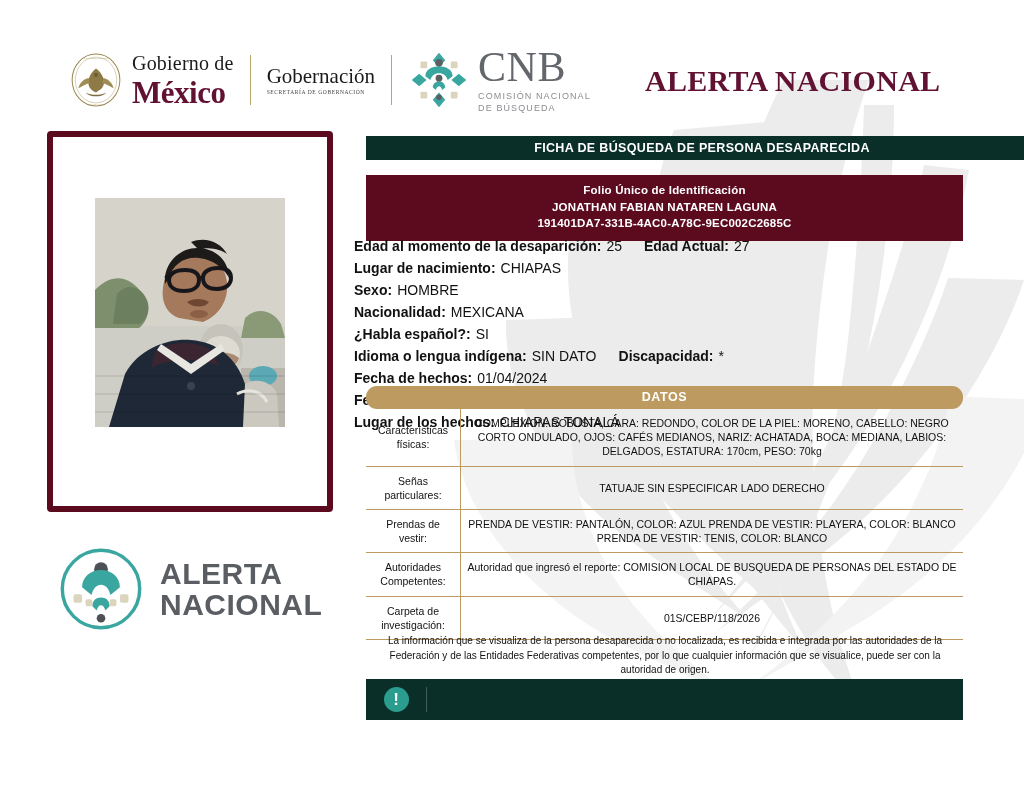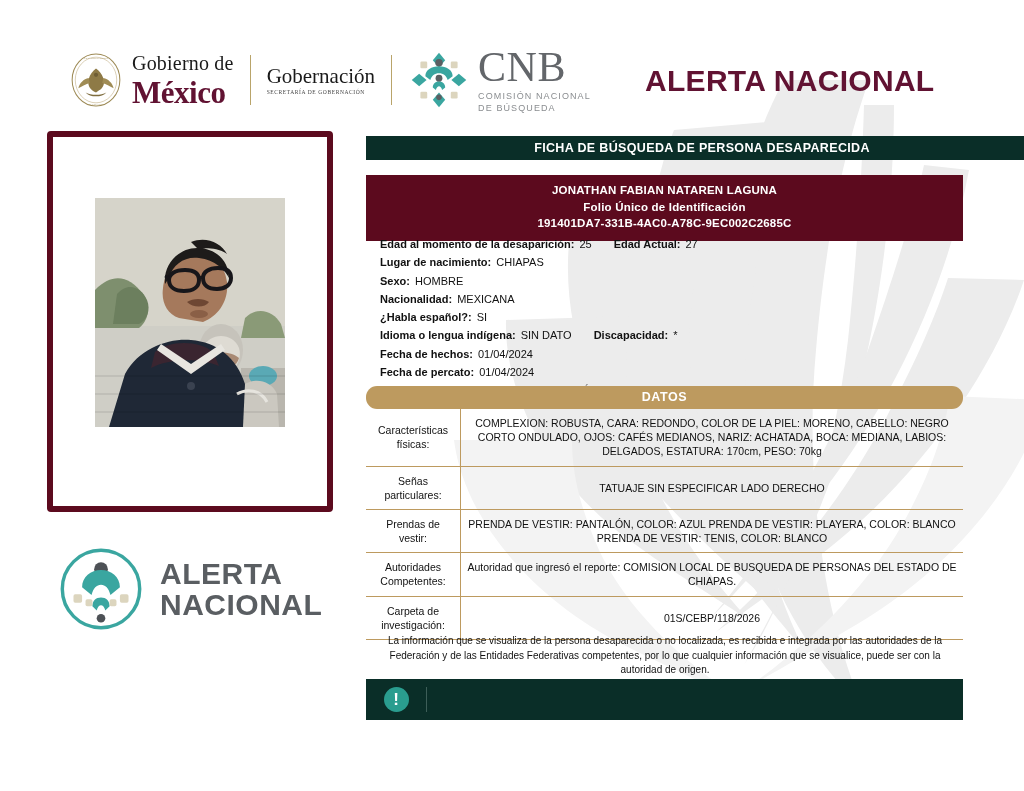--- a/index.html
+++ b/index.html
@@ -106,20 +106,21 @@
     margin-top: 3px;
     line-height: 1.25;
   }
   #alerta-title {
     position: absolute;
     left: 645px; top: 64px;
     font-size: 30px;
     font-weight: 700;
     color: #611232;
     letter-spacing: .3px;
+    font-family: Liberation Serif, serif;
   }
 
   
   #photo-frame {
     position: absolute;
     left: 47px; top: 131px;
     width: 286px; height: 381px;
     border: 6px solid #5c0a1e;
     border-radius: 4px;
     background: #ffffff;
@@ -175,23 +176,23 @@
     color: #ffffff;
     text-align: center;
     font-size: 11.5px;
     font-weight: 700;
     line-height: 1.45;
     letter-spacing: .2px;
   }
 
   #fields {
     position: absolute;
-    left: 380px; top: 238px;
+    left: 354px; top: 238px;
     width: 600px;
-    font-size: 11px;
+    font-size: 14px;
     color: #111;
   }
   .fld { margin-bottom: 4.5px; line-height: 1.25; white-space: nowrap; }
   .fld .k { font-weight: 700; }
   .fld .v { font-weight: 400; margin-left: 5px; }
   .fld .k2 { font-weight: 700; margin-left: 22px; }
 
   
   #datos {
     position: absolute;
@@ -420,22 +421,22 @@
     </svg>
     <div class="lbl">
       <div>ALERTA</div>
       <div>NACIONAL</div>
     </div>
   </div>
 
   <div id="ficha-band">FICHA DE BÚSQUEDA DE PERSONA DESAPARECIDA</div>
 
   <div id="name-band">
+    <div>Folio Único de Identificación</div>
     <div>JONATHAN FABIAN NATAREN LAGUNA</div>
-    <div>Folio Único de Identificación</div>
     <div>191401DA7-331B-4AC0-A78C-9EC002C2685C</div>
   </div>
 
   <div id="fields">
       <div class="fld"><span class="k">Edad al momento de la desaparición:</span><span class="v">25</span><span class="k2">Edad Actual:</span><span class="v">27</span></div>
       <div class="fld"><span class="k">Lugar de nacimiento:</span><span class="v">CHIAPAS</span></div>
       <div class="fld"><span class="k">Sexo:</span><span class="v">HOMBRE</span></div>
       <div class="fld"><span class="k">Nacionalidad:</span><span class="v">MEXICANA</span></div>
       <div class="fld"><span class="k">¿Habla español?:</span><span class="v">SI</span></div>
       <div class="fld"><span class="k">Idioma o lengua indígena:</span><span class="v">SIN DATO</span><span class="k2">Discapacidad:</span><span class="v">*</span></div>

